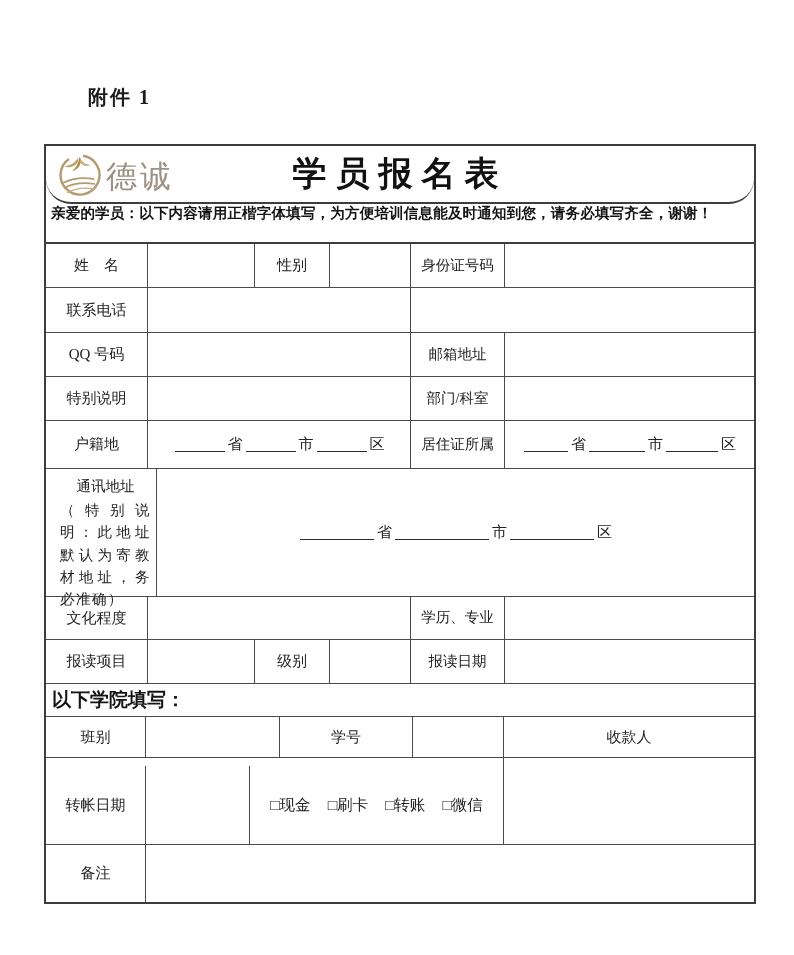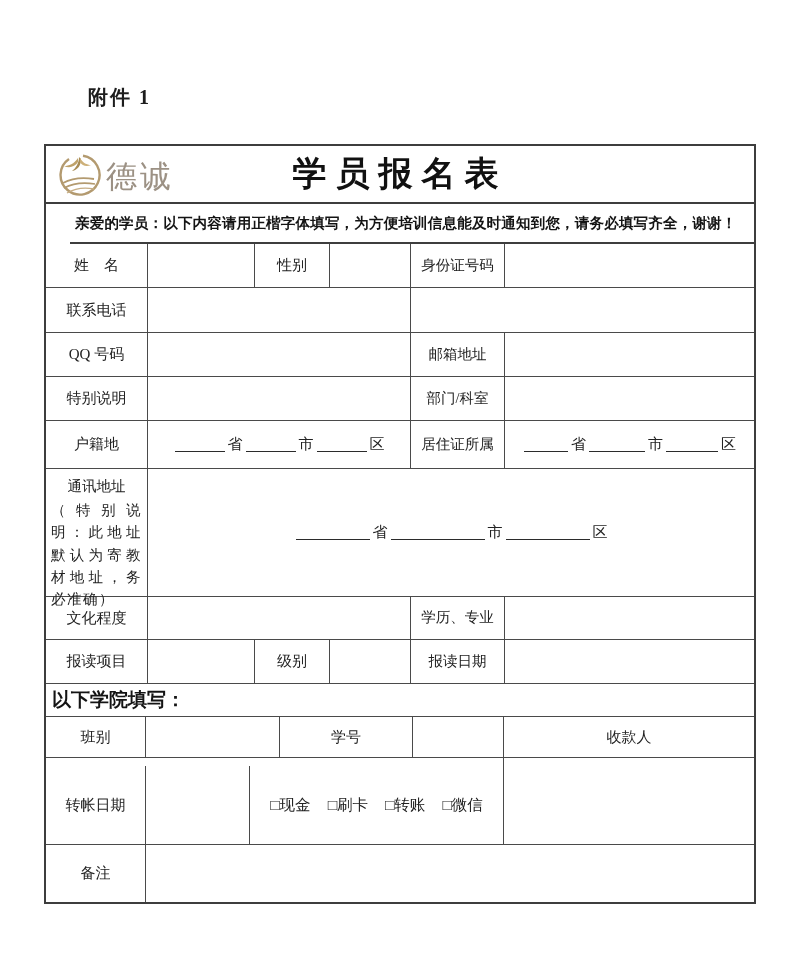--- a/index.html
+++ b/index.html
@@ -18,35 +18,35 @@
   }
   .row{display:flex;border-bottom:1px solid #4a4a4a;box-sizing:border-box;}
   .row.last{border-bottom:none;}
   .cell{
     border-right:1px solid #4a4a4a;box-sizing:border-box;
     display:flex;align-items:center;justify-content:center;
     font-size:15px;line-height:1.35;text-align:center;
   }
   .cell.nb{border-right:none;}
   
-  .header-row{height:58px;position:relative;align-items:center;border-bottom:2px solid #3d3d3d;}
+  .header-row{height:58px;position:relative;align-items:center;border-bottom:2px solid #3d3d3d;border-radius:25px;}
   .logo{position:absolute;left:10px;top:6px;display:flex;align-items:center;gap:4px;}
   .logo-text{font-size:31px;letter-spacing:3px;color:#9c9184;font-weight:400;}
   .form-title{flex:1;text-align:center;font-size:34px;font-weight:bold;letter-spacing:9px;color:#111;}
   
-  .notice-row{height:40px;border-bottom:2px solid #3d3d3d;display:flex;align-items:center;margin-left:24px;}
+  .notice-row{height:40px;border-bottom:2px solid #3d3d3d;display:flex;}
   .notice-text{
     font-family:"Liberation Sans","DejaVu Sans",sans-serif;font-weight:bold;
     font-size:14.5px;padding:0 5px;white-space:nowrap;letter-spacing:0.2px;color:#141414;
   }
   
   .u{display:inline-block;border-bottom:1px solid #2b2b2b;height:0.95em;margin:0 1px;}
   .addr{gap:2px;}
   
-  .mail-label{flex-direction:column;justify-content:flex-start;padding:8px 5px;font-size:14.5px;}
+  .mail-label{flex-direction:column;justify-content:flex-start;padding:8px 5px;font-size:14.5px;margin-left:9px;}
   .mail-label .l2{text-align:justify;text-align-last:left;margin-top:2px;letter-spacing:1.5px;line-height:1.55;}
   
   .section-row{height:33px;display:flex;align-items:center;}
   .section-heading{
     font-family:"Liberation Sans","DejaVu Sans",sans-serif;font-weight:bold;
     font-size:19px;padding:0 6px;color:#141414;
   }
   .pay-opts{gap:17px;font-size:15.5px;}
   .small{font-size:14.5px;}
 </style>

